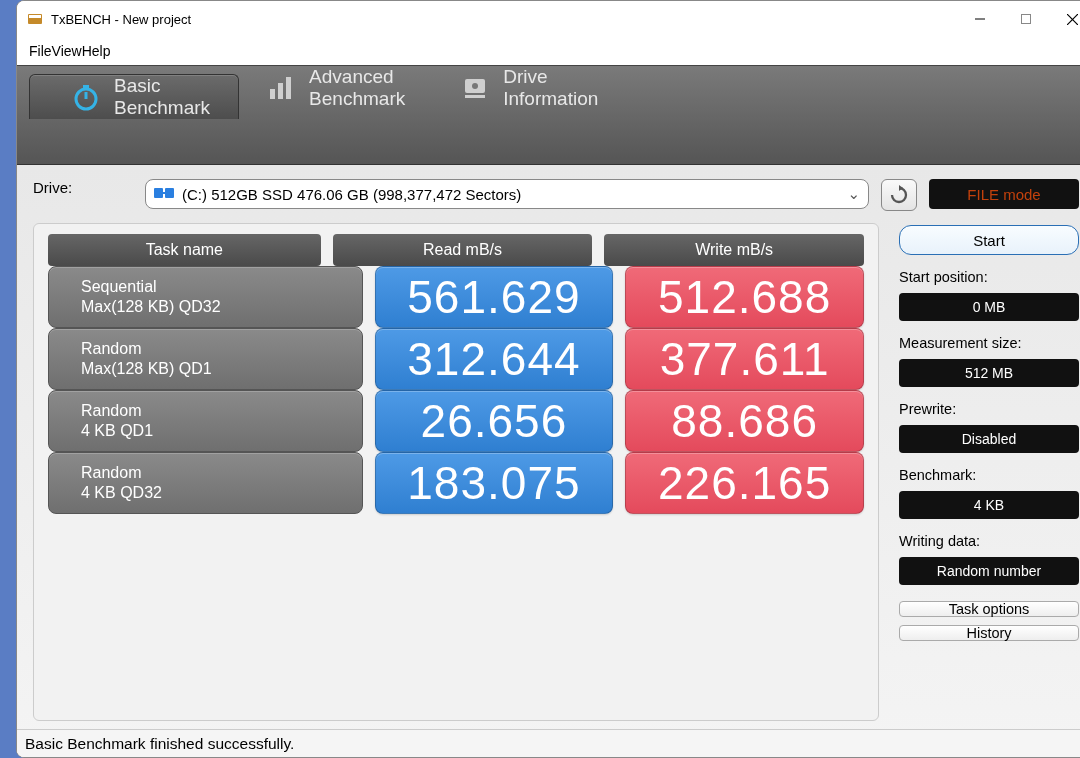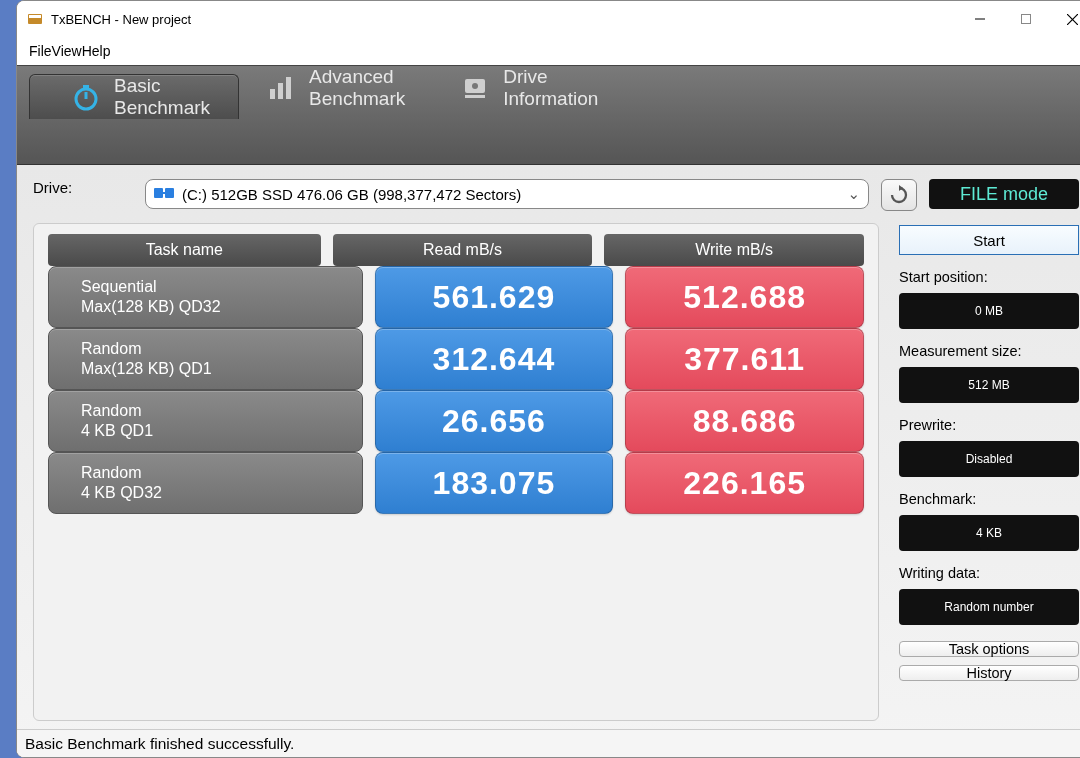--- a/index.html
+++ b/index.html
@@ -16,35 +16,35 @@
 .tab { display:flex; align-items:center; gap:14px; padding:0 28px; color:#e8e8e8; font-size:19px; line-height:1.15; cursor:pointer; position:relative; }
 .tab .tabicon { width:28px; height:28px; display:flex; align-items:center; justify-content:center; }
 .tab.active { background:linear-gradient(#6b6b6b,#4d4d4d); border:1px solid #333; border-bottom:none; border-radius:6px 6px 0 0; margin:8px 0 0 12px; box-shadow:inset 0 1px 0 rgba(255,255,255,.15);}
 .tab.active::before{content:"";}
 .content { flex:1; background:linear-gradient(#e8e8e8,#f4f4f4); display:flex; flex-direction:column; }
 .driverow { display:flex; align-items:flex-start; padding:14px 16px 12px 16px; gap:12px;}
 .drivelabel { width:100px; font-size:15px;}
 .driveselect { flex:1; height:30px; border:1px solid #888; border-radius:8px; background:#fff; display:flex; align-items:center; padding:0 8px; font-size:15px; gap:8px;}
 .driveselect .chev { margin-left:auto; color:#555; }
 .refreshbtn { width:36px; height:32px; border:1px solid #888; border-radius:6px; background:linear-gradient(#fafafa,#e4e4e4); display:flex;align-items:center;justify-content:center;}
-.filemode { width:150px; height:30px; background:#111; color:#5eead4; border-radius:4px; display:flex;align-items:center;justify-content:center; font-size:18px;}
+.filemode { width:150px; height:30px; background:#111; color:#c2410c; border-radius:4px; display:flex;align-items:center;justify-content:center; font-size:15px;}
 .mainrow { flex:1; display:flex; padding:0 16px 8px 16px; gap:20px; }
 .tablewrap { flex:1; background:#f2f2f2; border:1px solid #ccc; border-radius:6px; padding:10px 14px 14px 14px; display:flex; flex-direction:column; }
 .sidepanel { width:180px; display:flex; flex-direction:column; gap:8px; padding-top:2px;}
 .hdrrow { display:flex; gap:12px; }
 .hdrcell { flex:1; height:32px; background:linear-gradient(#666,#4a4a4a); color:#fff; border-radius:4px; display:flex;align-items:center;justify-content:center; font-size:16px; font-family:"Segoe UI", sans-serif;}
 .hdrcell.taskname{flex:1.05;}
 .row { display:flex; gap:12px; }
 .task { flex:1.05; background:linear-gradient(#8a8a8a,#6f6f6f); color:#fff; border:1px solid #555; border-radius:8px; padding:10px 32px; font-size:16px; line-height:1.25; box-shadow:inset 0 1px 0 rgba(255,255,255,.2);}
-.val { flex:1; border-radius:8px; display:flex;align-items:center;justify-content:center; font-size:32px; font-weight:700; color:#fff; font-family:"Arial Narrow","Segoe UI",sans-serif; letter-spacing:1px; box-shadow:inset 0 1px 0 rgba(255,255,255,.25), 0 1px 2px rgba(0,0,0,.15); border:1px solid rgba(0,0,0,.2);}
+.val { flex:1; border-radius:8px; display:flex;align-items:center;justify-content:center; font-size:46px; font-weight:400; color:#fff; font-family:"Arial Narrow","Segoe UI",sans-serif; letter-spacing:1px; box-shadow:inset 0 1px 0 rgba(255,255,255,.25), 0 1px 2px rgba(0,0,0,.15); border:1px solid rgba(0,0,0,.2);}
 .val.read { background:linear-gradient(#4e9ae6,#2f7fd1);}
 .val.write { background:linear-gradient(#f06a78,#e44a5c);text-align:center;}
-.startbtn { height:30px; border:1px solid #2a6fb5; border-radius:0; background:linear-gradient(#f8fcff,#e8f2fb); color:#000; font-size:15px; display:flex;align-items:center;justify-content:center;}
+.startbtn { height:30px; border:1px solid #2a6fb5; border-radius:12px; background:linear-gradient(#f8fcff,#e8f2fb); color:#000; font-size:15px; display:flex;align-items:center;justify-content:center;}
 .sidelabel { font-size:14.5px; color:#000; margin-top:6px;}
-.sideval { height:36px; background:#111; color:#fff; border-radius:4px; font-size:12px; display:flex;align-items:center;justify-content:center;}
+.sideval { height:28px; background:#111; color:#fff; border-radius:4px; font-size:14px; display:flex;align-items:center;justify-content:center;}
 .sidebtn { height:16px; border:1px solid #aaa; border-radius:4px; background:linear-gradient(#fff,#eee); font-size:14.5px; display:flex;align-items:center;justify-content:center;}
 .statusbar { height:28px; padding:4px 8px; font-size:15.5px; display:flex; align-items:flex-end; border-top:1px solid #ccc; background:#f5f5f5;}
 .diskicon{display:inline-block;}
 </style>
 </head>
 <body>
 
 <div class="window">
 
   <div class="titlebar">

